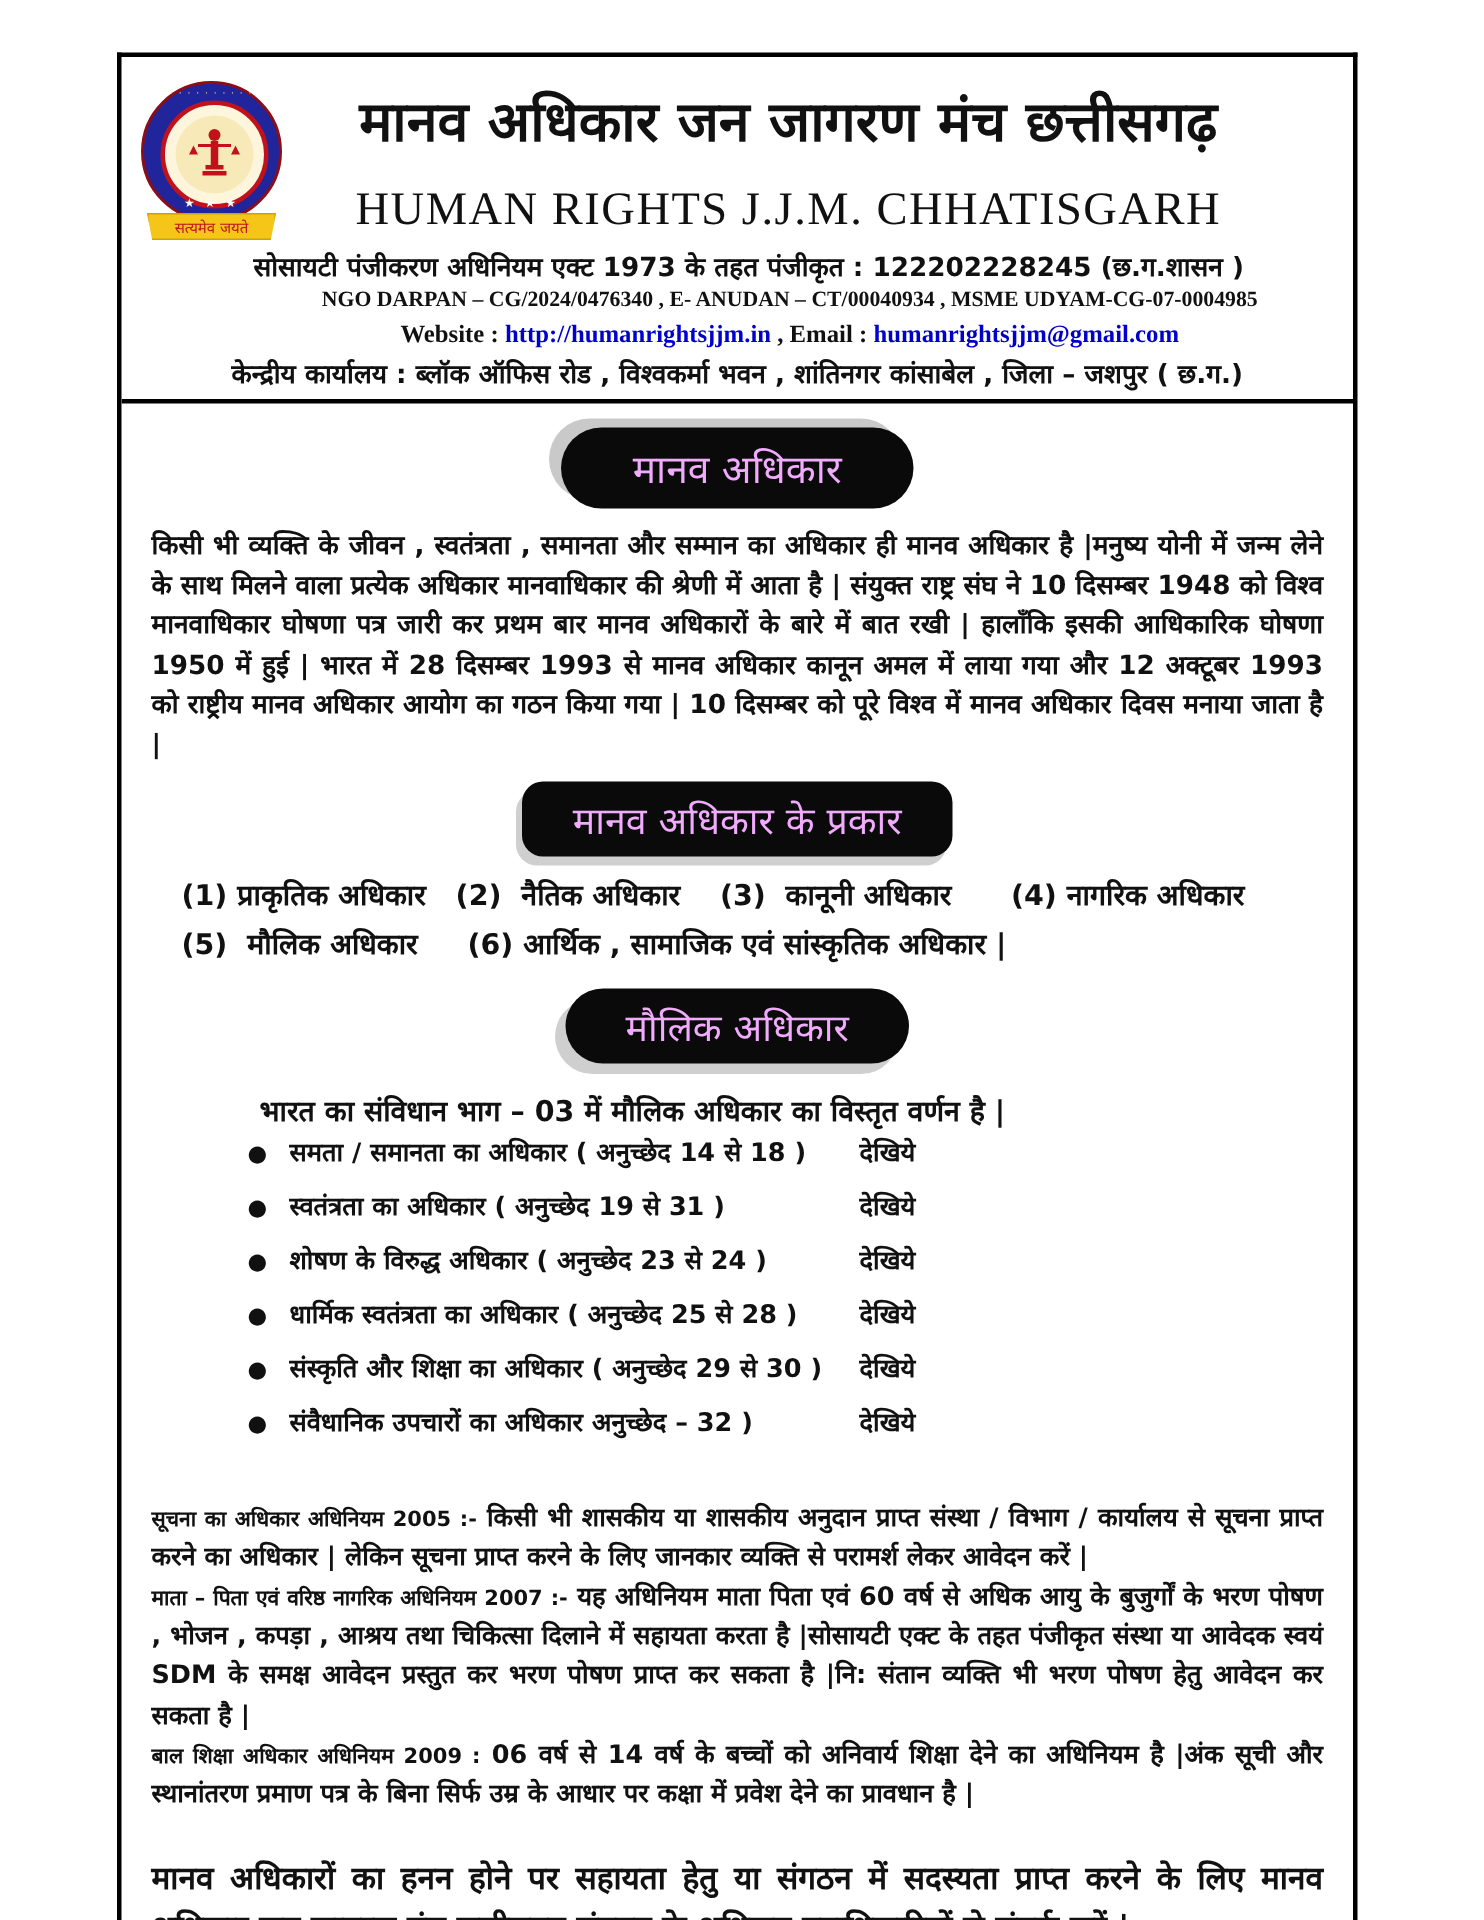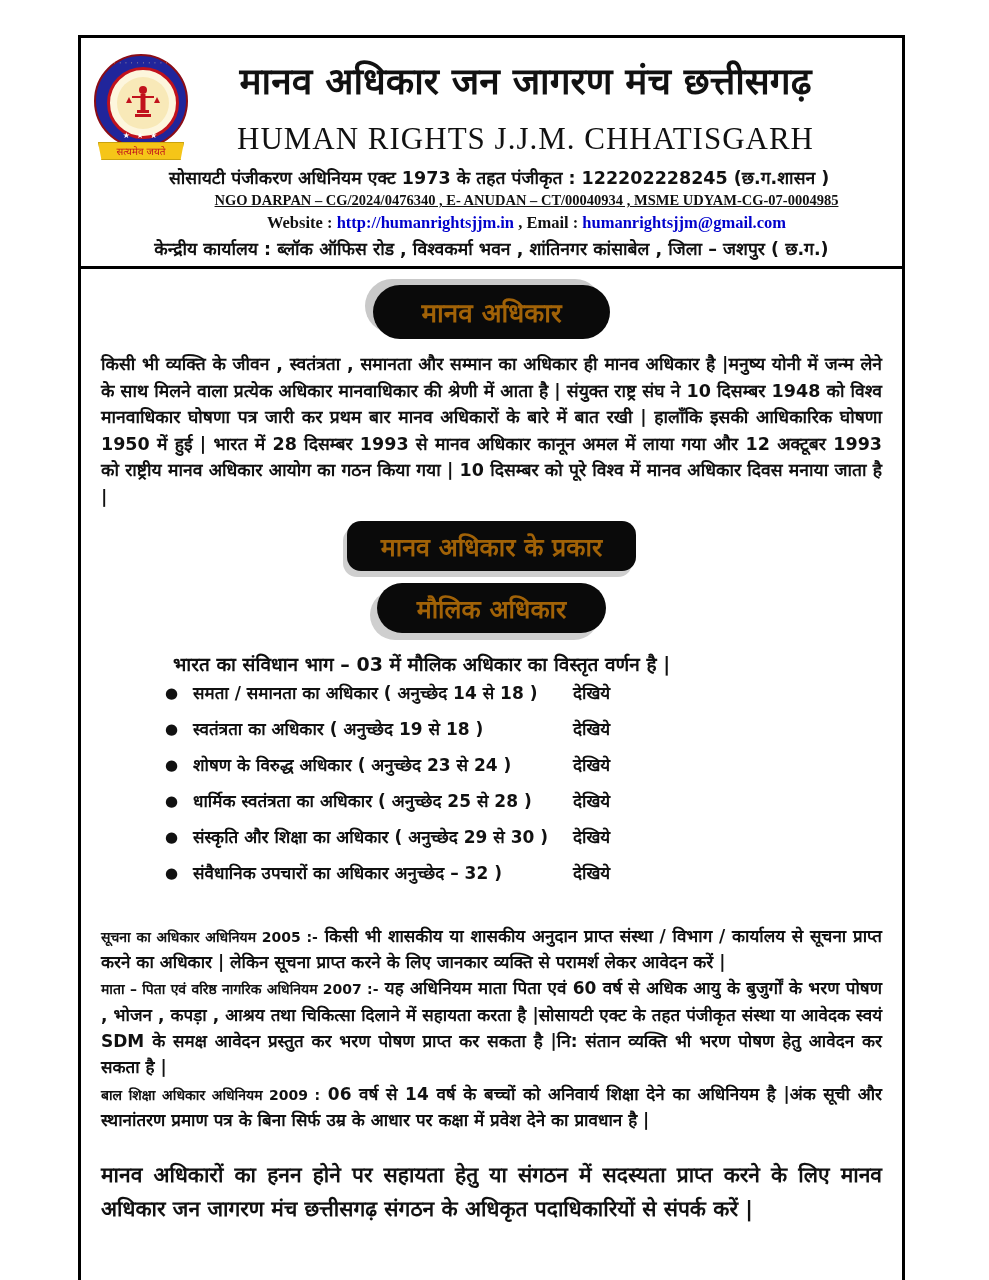--- a/index.html
+++ b/index.html
@@ -11,29 +11,29 @@
   .logo{position:absolute;left:10px;top:16px;width:100px;text-align:center;}
   .logo-outer{position:relative;width:94px;height:94px;margin:0 auto;border-radius:50%;background:#20259b;border:2px solid #8b0d17;box-sizing:border-box;}
   .logo-mid{position:absolute;left:11px;top:11px;width:72px;height:72px;border-radius:50%;background:#fdf6dd;border:3px solid #c1121c;box-sizing:border-box;}
   .logo-inner{position:absolute;left:7px;top:7px;width:52px;height:52px;border-radius:50%;background:#f8e9b8;display:flex;align-items:center;justify-content:center;}
   .logo-stars{position:absolute;left:0;right:0;bottom:6px;color:#fff;font-size:8px;letter-spacing:2px;line-height:8px;}
   .logo-ringtext{position:absolute;left:0;right:0;top:3px;color:#f3d9a0;font-size:6px;letter-spacing:1px;white-space:nowrap;overflow:hidden;}
   .logo-banner{margin:-6px auto 0;width:84px;background:#f5c518;color:#c1121c;font-size:10px;font-weight:normal;padding:1px 0;border:1px solid #caa20e;clip-path:polygon(0 0,100% 0,96% 100%,4% 100%);position:relative;z-index:3;}
   .title-hi{text-align:center;font-size:37px;font-weight:bold;letter-spacing:0px;margin:2px 0 4px 68px;}
   .title-en{text-align:center;font-family:"Liberation Serif",serif;font-size:31px;font-weight:normal;letter-spacing:1px;margin:16px 0 8px 68px;}
   .reg-line{font-size:17.5px;font-weight:bold;margin:2px 0 3px 70px;}
-  .ngo-line{text-align:center;font-family:"Liberation Serif",serif;font-size:14.5px;font-weight:bold;margin:3px 0 3px 70px;text-decoration:underline;}
+  .ngo-line{text-align:center;font-family:"Liberation Serif",serif;font-size:14.5px;font-weight:bold;margin:3px 0 3px 70px;}
   .web-line{text-align:center;font-family:"Liberation Serif",serif;font-size:16.5px;font-weight:bold;margin:4px 0 3px 70px;}
   .link{color:#0000cc;cursor:pointer;margin-top:39px;}
   .addr-line{text-align:center;font-size:17.5px;font-weight:bold;margin:3px 0 6px 0;}
   .header-rule{border-top:3px solid #000;margin:4px -18px 0 -18px;}
 
   
   .badge-wrap{text-align:center;}
-  .badge{display:inline-block;background:#0a0a0a;color:#a16207;font-weight:bold;}
+  .badge{display:inline-block;background:#0a0a0a;color:#f0abfc;font-weight:normal;}
   .badge-pill1{font-size:26px;border-radius:32px;padding:9px 48px;box-shadow:-8px -6px 0 0 #c9c9c9;margin-top:16px;}
   .badge-rect{font-size:25px;border-radius:14px;padding:8px 34px;box-shadow:-4px 6px 0 0 #cfcfcf;margin-top:10px;}
   .badge-pill2{font-size:25px;border-radius:30px;padding:8px 40px;box-shadow:-7px 7px 0 0 #cfcfcf;margin-top:12px;}
 
   
   .para{font-size:17.5px;font-weight:bold;text-align:justify;line-height:1.52;padding:12px 20px 0 20px;}
   .types{padding:10px 20px 0 40px;font-size:19px;font-weight:bold;line-height:1.75;}
   .types div{white-space:pre-wrap;}
   .fr-intro{font-size:19px;font-weight:bold;padding:18px 0 4px 92px;}
   .fr-list{list-style:none;margin:4px 0 0 0;padding:0 0 0 84px;}
@@ -86,28 +86,32 @@
   </div>
 
   <div class="badge-wrap">
     <div class="badge badge-pill1">मानव  अधिकार</div>
   </div>
   <div class="para">किसी भी व्यक्ति के जीवन , स्वतंत्रता , समानता और सम्मान का अधिकार ही मानव अधिकार है |मनुष्य योनी में जन्म लेने के साथ मिलने वाला प्रत्येक अधिकार मानवाधिकार की श्रेणी में आता है | संयुक्त राष्ट्र संघ ने 10 दिसम्बर 1948 को विश्व मानवाधिकार घोषणा पत्र जारी कर प्रथम बार मानव अधिकारों के बारे में बात रखी | हालाँकि इसकी आधिकारिक घोषणा 1950 में हुई | भारत में 28 दिसम्बर 1993 से मानव अधिकार कानून अमल में लाया गया और  12 अक्टूबर 1993 को राष्ट्रीय मानव अधिकार आयोग का गठन किया गया |  10 दिसम्बर को पूरे विश्व में मानव अधिकार दिवस मनाया जाता है |</div>
 
   <div class="badge-wrap">
     <div class="badge badge-rect">मानव अधिकार के प्रकार</div>
   </div>
+  <div class="types">
+    <div>(1) प्राकृतिक अधिकार   (2)  नैतिक अधिकार    (3)  कानूनी अधिकार      (4) नागरिक अधिकार</div>
+    <div>(5)  मौलिक अधिकार     (6) आर्थिक , सामाजिक एवं सांस्कृतिक अधिकार |</div>
+  </div>
 
   <div class="badge-wrap">
     <div class="badge badge-pill2">मौलिक अधिकार</div>
   </div>
   <div class="fr-intro">भारत का संविधान भाग – 03  में मौलिक अधिकार का विस्तृत वर्णन  है |</div>
   <ul class="fr-list">
     <li><span class="dot">●</span><span>समता / समानता का अधिकार ( अनुच्छेद 14 से 18 )</span><span class="see">देखिये</span></li>
-    <li><span class="dot">●</span><span>स्वतंत्रता  का अधिकार ( अनुच्छेद 19 से 18 )</span><span class="see">देखिये</span></li>
+    <li><span class="dot">●</span><span>स्वतंत्रता  का अधिकार ( अनुच्छेद 19 से 31 )</span><span class="see">देखिये</span></li>
     <li><span class="dot">●</span><span>शोषण के विरुद्ध अधिकार ( अनुच्छेद 23 से 24 )</span><span class="see">देखिये</span></li>
     <li><span class="dot">●</span><span>धार्मिक स्वतंत्रता का अधिकार ( अनुच्छेद 25 से 28 )</span><span class="see">देखिये</span></li>
     <li><span class="dot">●</span><span>संस्कृति और शिक्षा का अधिकार ( अनुच्छेद 29 से 30 )</span><span class="see">देखिये</span></li>
     <li><span class="dot">●</span><span>संवैधानिक उपचारों का अधिकार  अनुच्छेद – 32 )</span><span class="see">देखिये</span></li>
   </ul>
 
   <div class="acts">
     <p class="act"><span class="act-head">सूचना का अधिकार अधिनियम 2005  :-</span><span>  किसी भी शासकीय या शासकीय अनुदान प्राप्त संस्था / विभाग / कार्यालय से सूचना प्राप्त करने का अधिकार | लेकिन सूचना प्राप्त करने के लिए जानकार व्यक्ति से परामर्श लेकर आवेदन करें |</span></p>
     <p class="act"><span class="act-head">माता – पिता एवं वरिष्ठ नागरिक अधिनियम 2007 :-</span><span> यह अधिनियम माता पिता एवं 60 वर्ष से अधिक आयु के बुजुर्गों के भरण पोषण , भोजन , कपड़ा , आश्रय तथा चिकित्सा दिलाने में सहायता करता है |सोसायटी एक्ट के तहत पंजीकृत संस्था या आवेदक स्वयं SDM के समक्ष आवेदन प्रस्तुत कर भरण पोषण प्राप्त कर सकता है |नि: संतान व्यक्ति भी भरण पोषण हेतु आवेदन कर सकता है |</span></p>
     <p class="act"><span class="act-head">बाल शिक्षा अधिकार अधिनियम 2009 :</span><span>  06 वर्ष से 14 वर्ष के बच्चों को अनिवार्य  शिक्षा देने का अधिनियम है |अंक सूची और स्थानांतरण प्रमाण पत्र के बिना सिर्फ उम्र के आधार पर कक्षा  में प्रवेश देने का प्रावधान है |</span></p>

